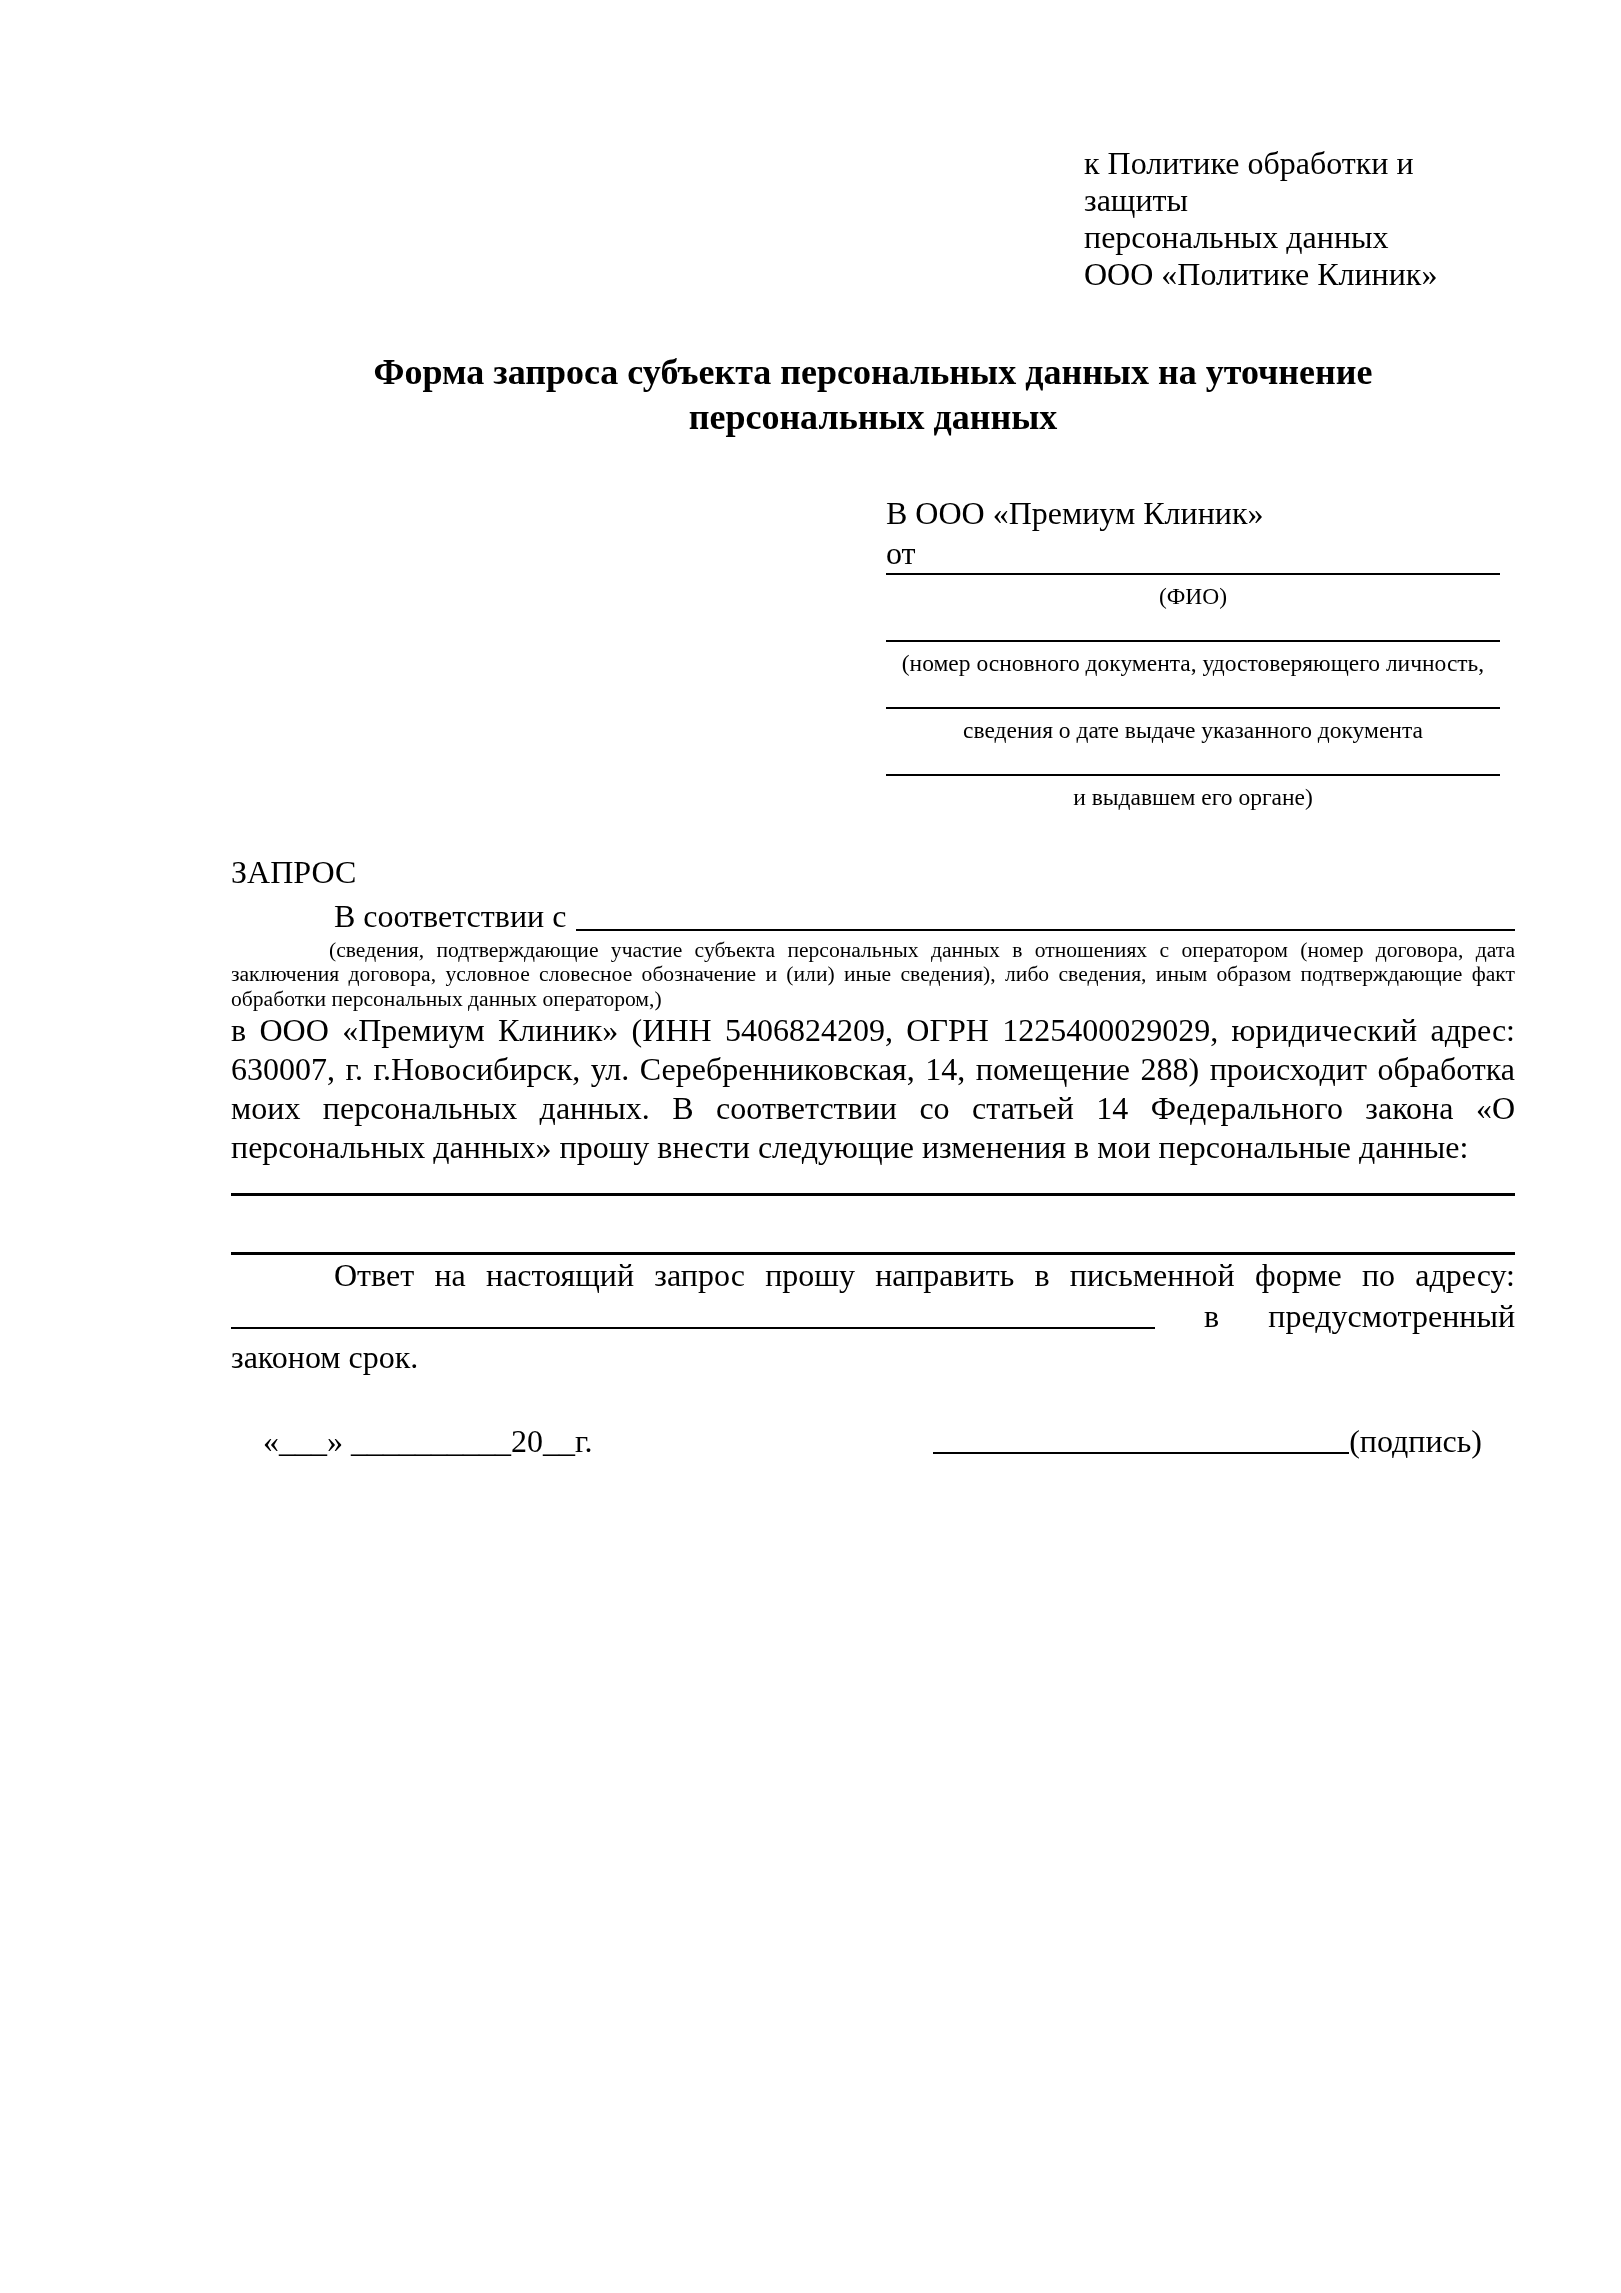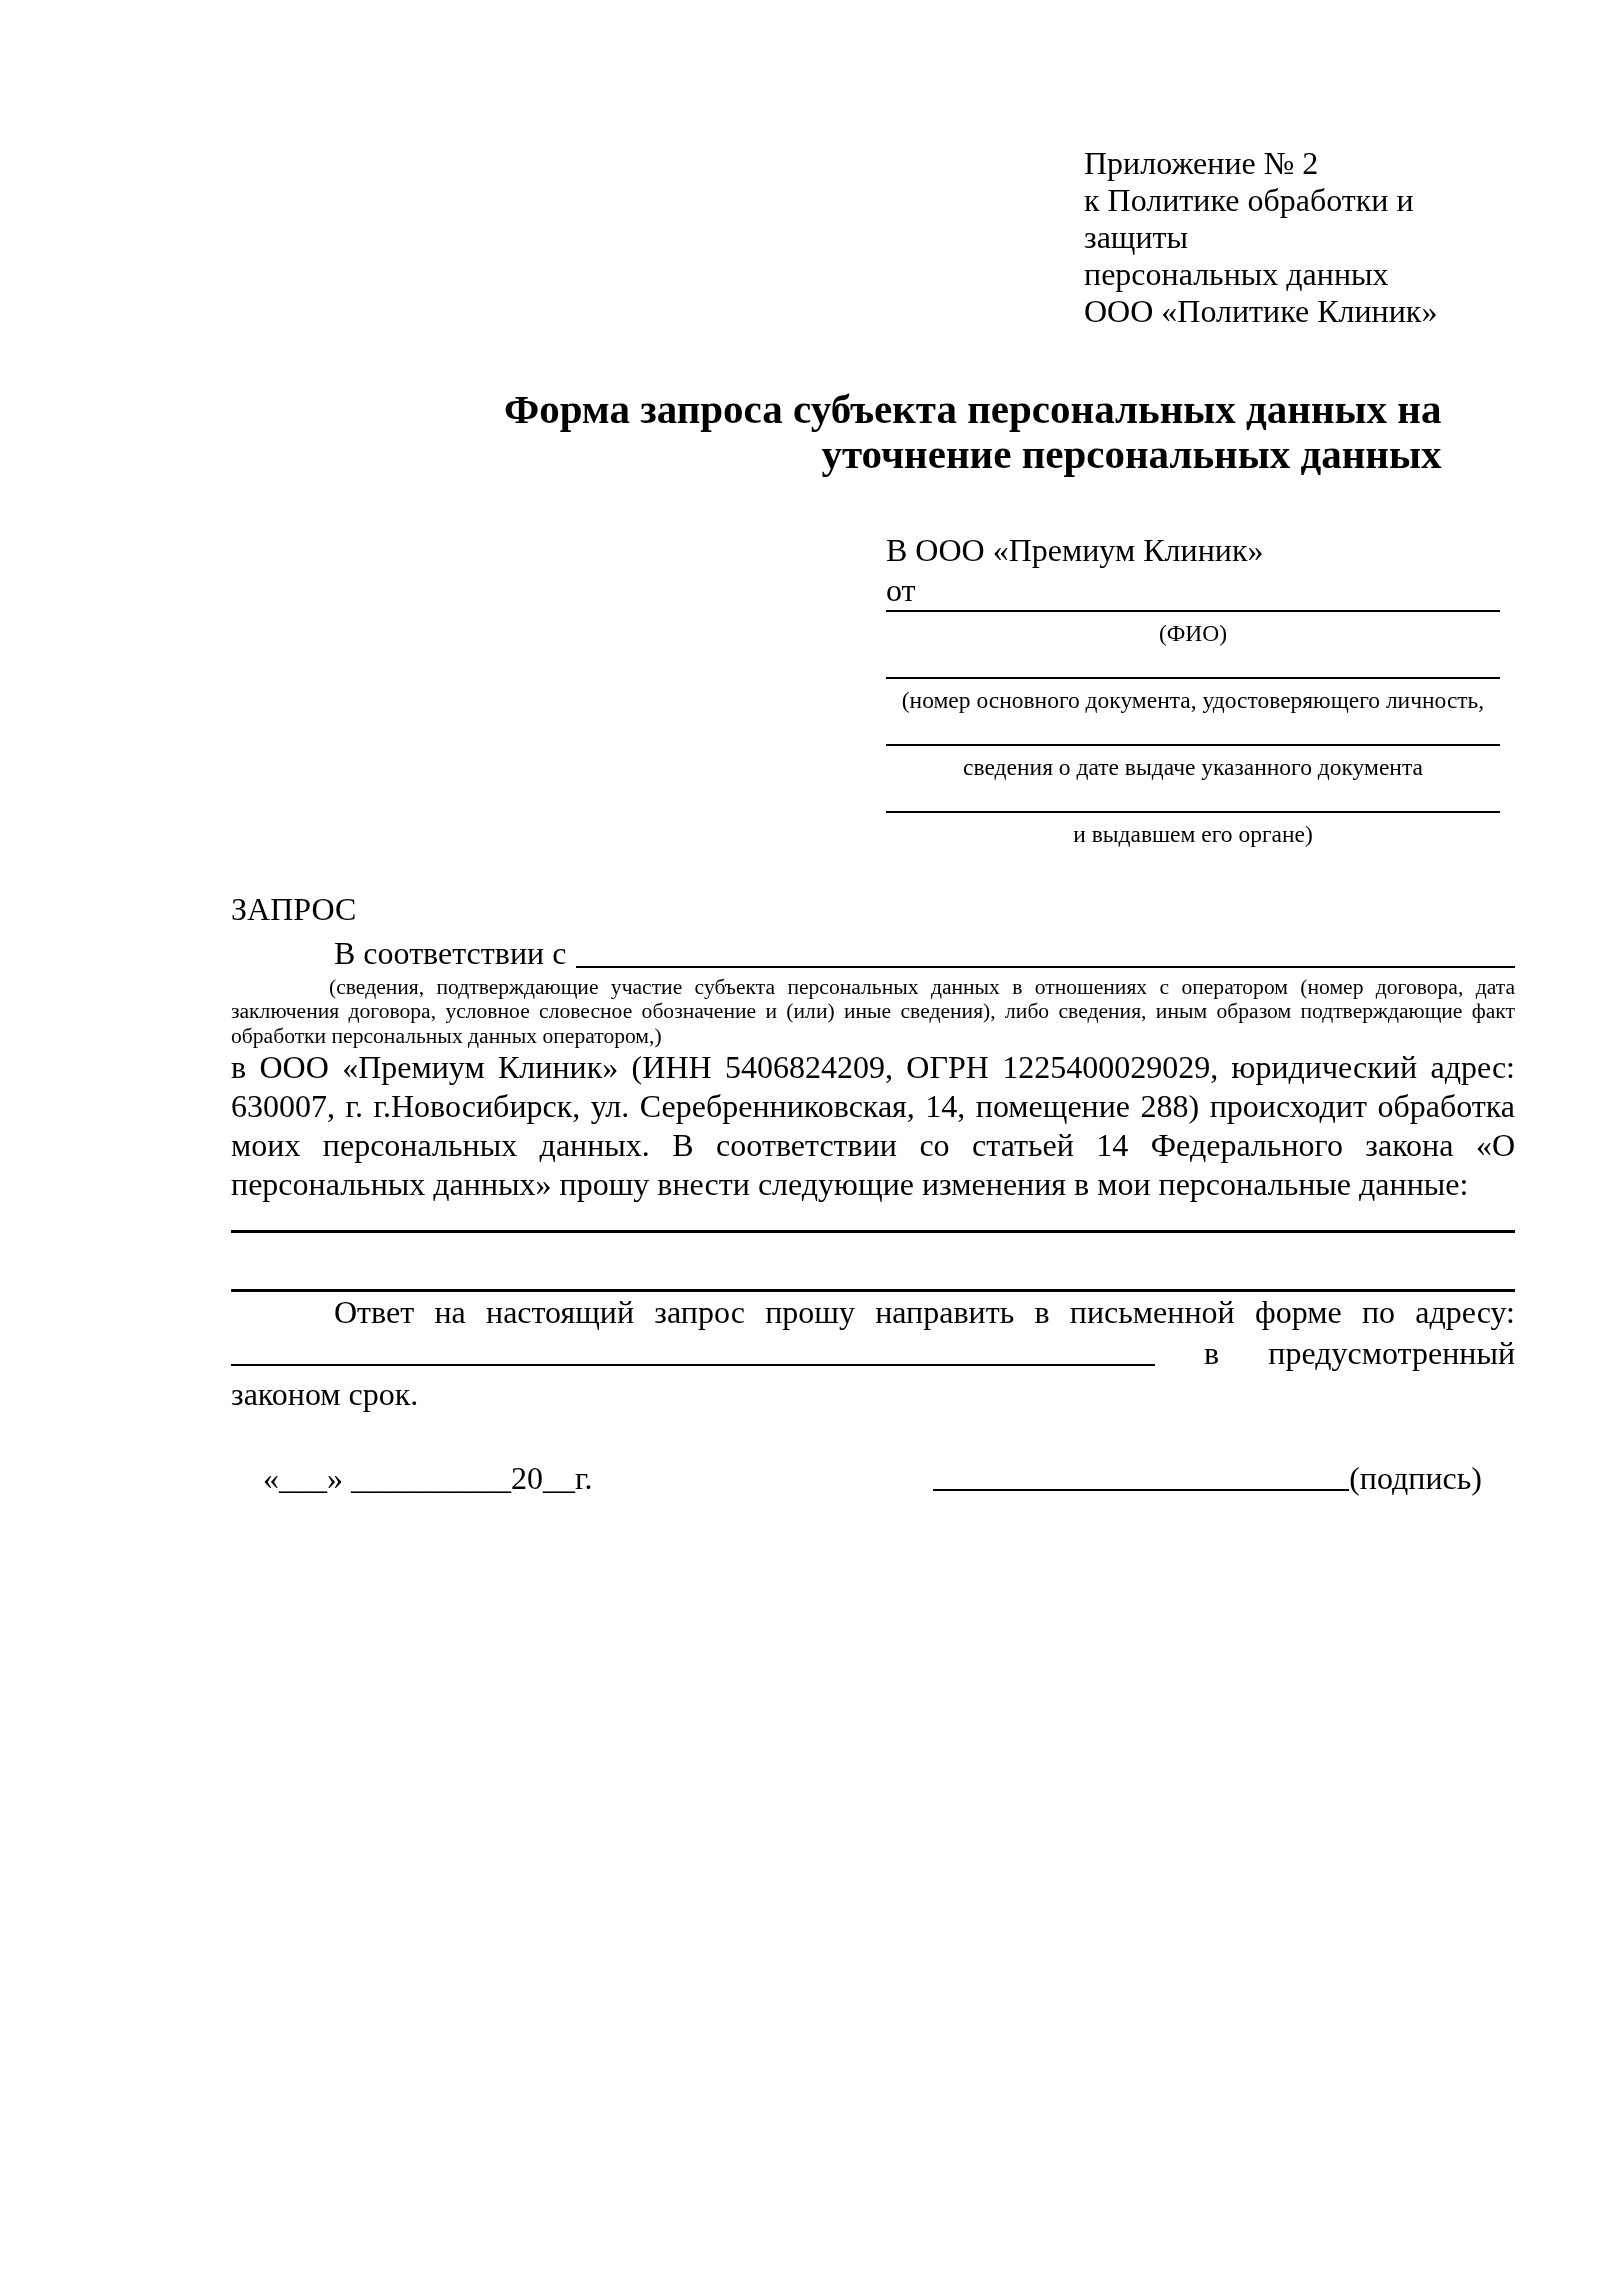--- a/index.html
+++ b/index.html
@@ -8,22 +8,22 @@
     color:#000; overflow:hidden;
     font-family:"Liberation Serif","DejaVu Serif",serif;
   }
   .content { margin-left:231px; width:1284px; padding-top:145px; }
 
   
   .appendix { margin-left:853px; font-size:32px; line-height:37px; }
 
   
   .title {
-    margin:57px auto 0; max-width:1137px; text-align:right;
-    font-weight:bold; font-size:41px; line-height:45px;
+    margin:57px auto 0; max-width:1137px; text-align:center;
+    font-weight:bold; font-size:36px; line-height:45px;
   }
 
   
   .addressee { margin-top:53px; margin-left:655px; width:614px; font-size:32px; line-height:40px; }
   .field { margin-top:0; }
   .field + .field { margin-top:29px; }
   .field-line { height:0; border-bottom:2.9px solid #000; }
   .field-caption { font-size:23.5px; line-height:29px; padding-top:7px; text-align:center; }
 
   .request-heading { margin-top:41px; text-align:left; font-size:32px; line-height:39px; }
@@ -59,21 +59,20 @@
   .sign-group { display:inline-flex; align-items:flex-end; }
   .sign-line { width:416px; border-bottom:2.9px solid #000; margin-bottom:7.8px; }
 </style>
 </head>
 <body>
 
 <div class="page">
   <div class="content">
 
     <div class="appendix">
-      <div>Приложение № 2</div>
       <div>к Политике обработки и защиты</div>
       <div>персональных данных</div>
       <div>ООО «Политике Клиник»</div>
     </div>
 
     <div class="title">Форма запроса субъекта персональных данных на уточнение персональных данных</div>
 
     <div class="addressee">
       <div>В ООО «Премиум Клиник»</div>
       <div>от</div>

